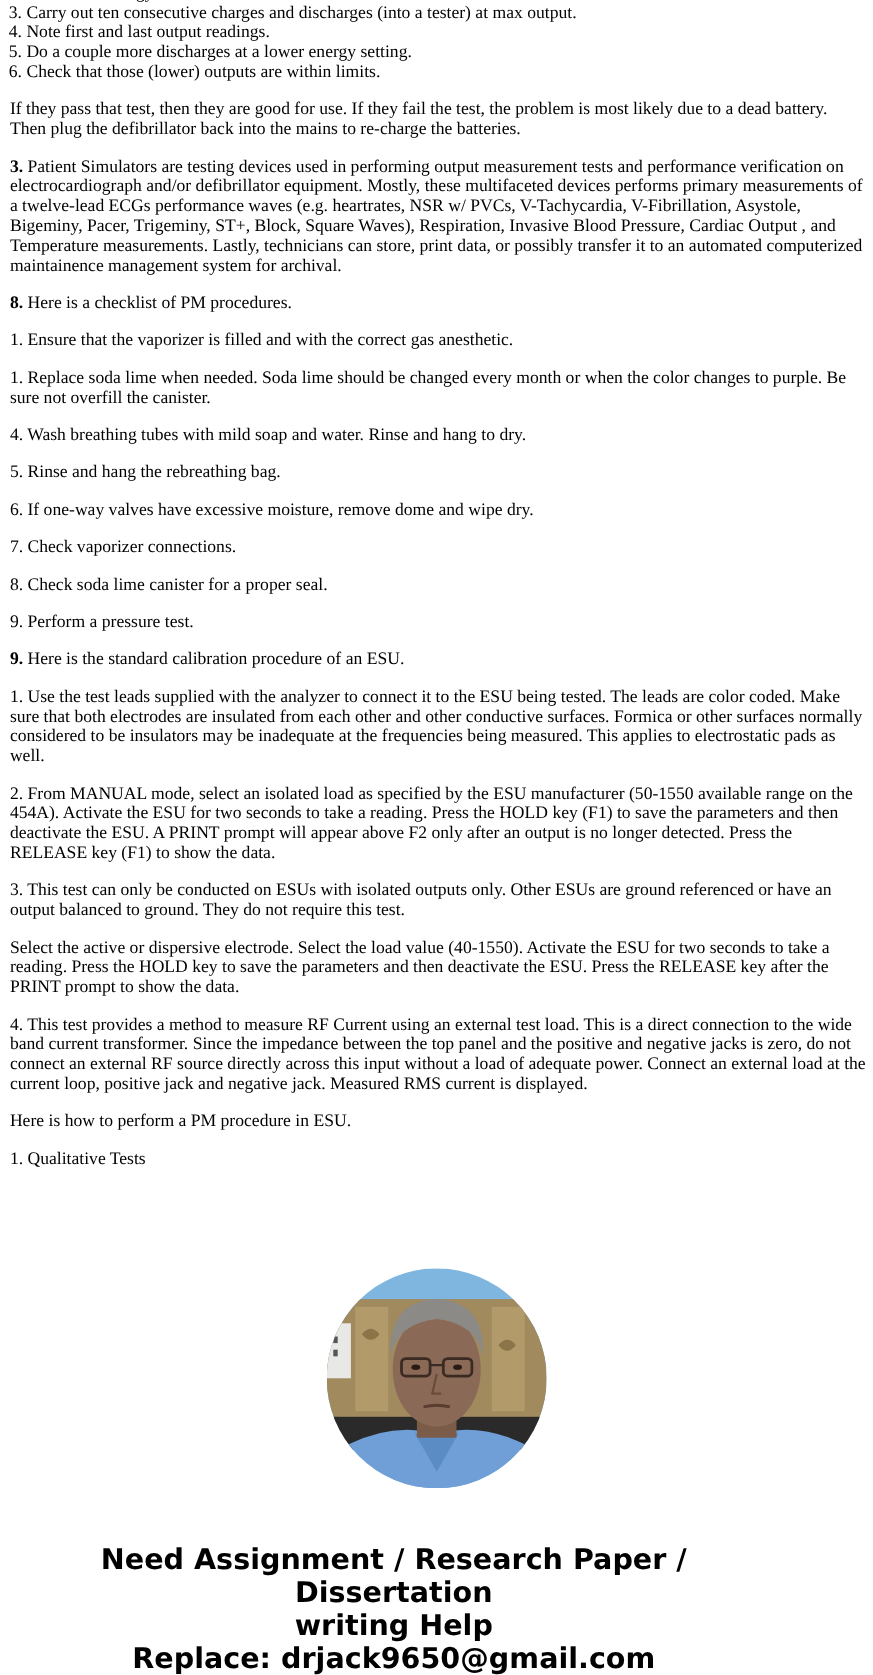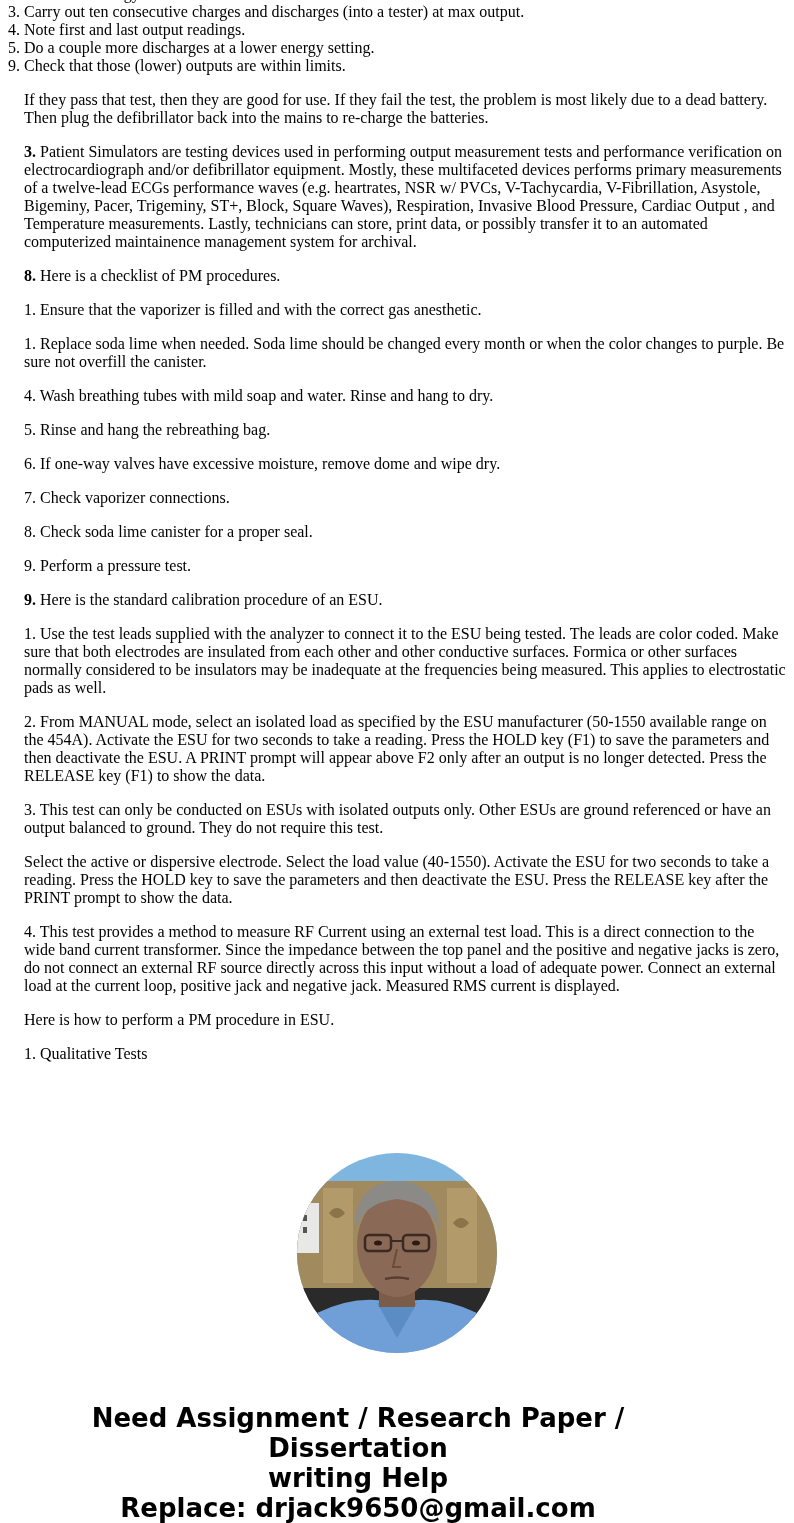--- a/index.html
+++ b/index.html
@@ -17,21 +17,21 @@
       line-height: 18px;
       color: #000000;
     }
     .content {
       position: absolute;
       left: 8px;
       top: -15px;
       width: 780px;
     }
     .content p {
-      margin: 0 0 16px 16px;
+      margin: 0 0 16px 1px;
     }
     .content .lines div {
       line-height: 18px;
     }
     .content b {
       font-weight: bold;
     }
     .avatar-wrap {
       position: absolute;
       left: 297px;
@@ -62,21 +62,21 @@
   </style>
 </head>
 <body>
 
 <div class="content">
   <div class="lines">
     <div>2. Set to max energy.</div>
     <div>3. Carry out ten consecutive charges and discharges (into a tester) at max output.</div>
     <div>4. Note first and last output readings.</div>
     <div>5. Do a couple more discharges at a lower energy setting.</div>
-    <div>9. Check that those (lower) outputs are within limits.</div>
+    <div>6. Check that those (lower) outputs are within limits.</div>
   </div>
   <p style="margin-top:16px;">If they pass that test, then they are good for use. If they fail the test, the problem is most likely due to a dead battery. Then plug the defibrillator back into the mains to re-charge the batteries.</p>
 
   <p><b>3.</b><span> Patient Simulators are testing devices used in performing output measurement tests and performance verification on electrocardiograph and/or defibrillator equipment. Mostly, these multifaceted devices performs primary measurements of a twelve-lead ECGs performance waves (e.g. heartrates, NSR w/ PVCs, V-Tachycardia, V-Fibrillation, Asystole, Bigeminy, Pacer, Trigeminy, ST+, Block, Square Waves), Respiration, Invasive Blood Pressure, Cardiac Output , and Temperature measurements. Lastly, technicians can store, print data, or possibly transfer it to an automated computerized maintainence management system for archival.</span></p>
 
   <p><b>8.</b><span> Here is a checklist of PM procedures.</span></p>
   <p>1. Ensure that the vaporizer is filled and with the correct gas anesthetic.</p>
   <p>1. Replace soda lime when needed. Soda lime should be changed every month or when the color changes to purple. Be sure not overfill the canister.</p>
   <p>4. Wash breathing tubes with mild soap and water. Rinse and hang to dry.</p>
   <p>5. Rinse and hang the rebreathing bag.</p>

